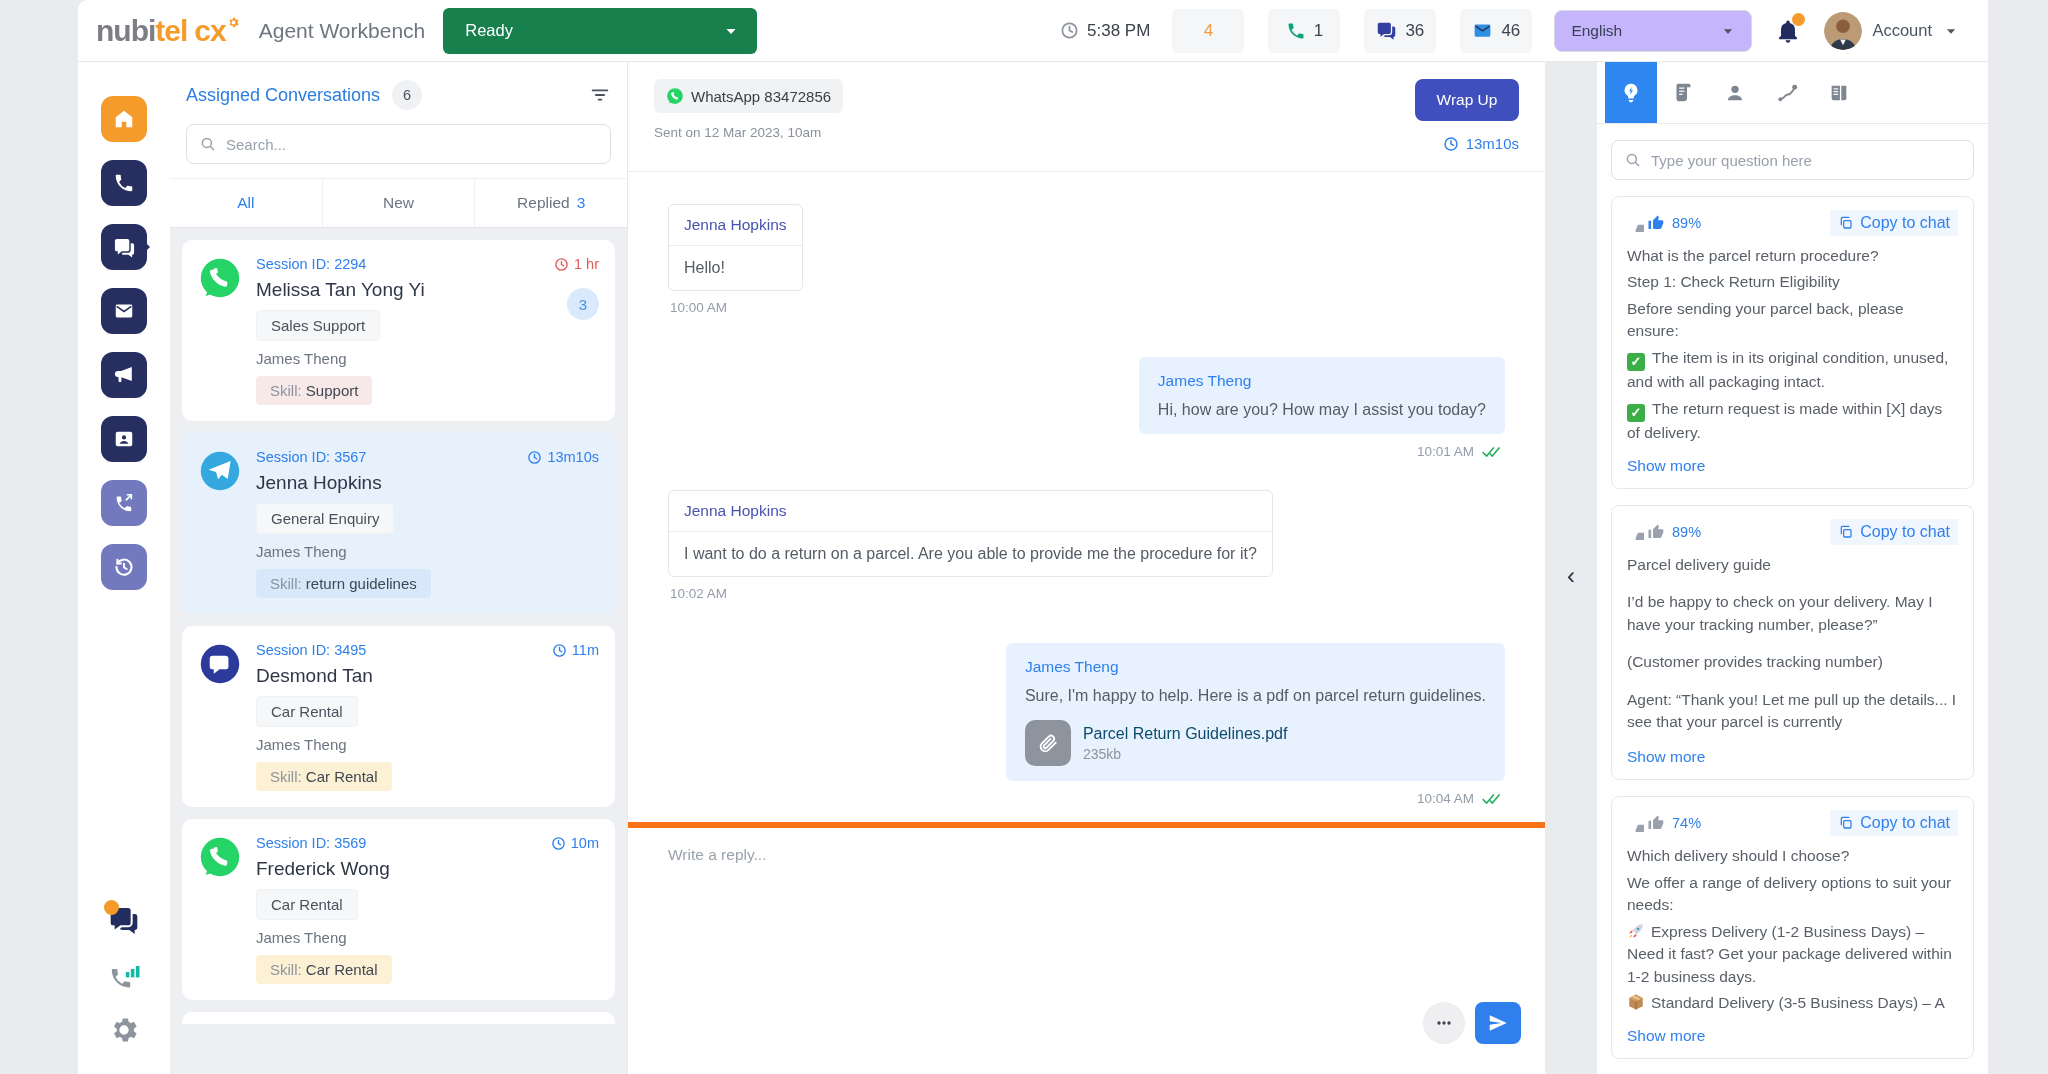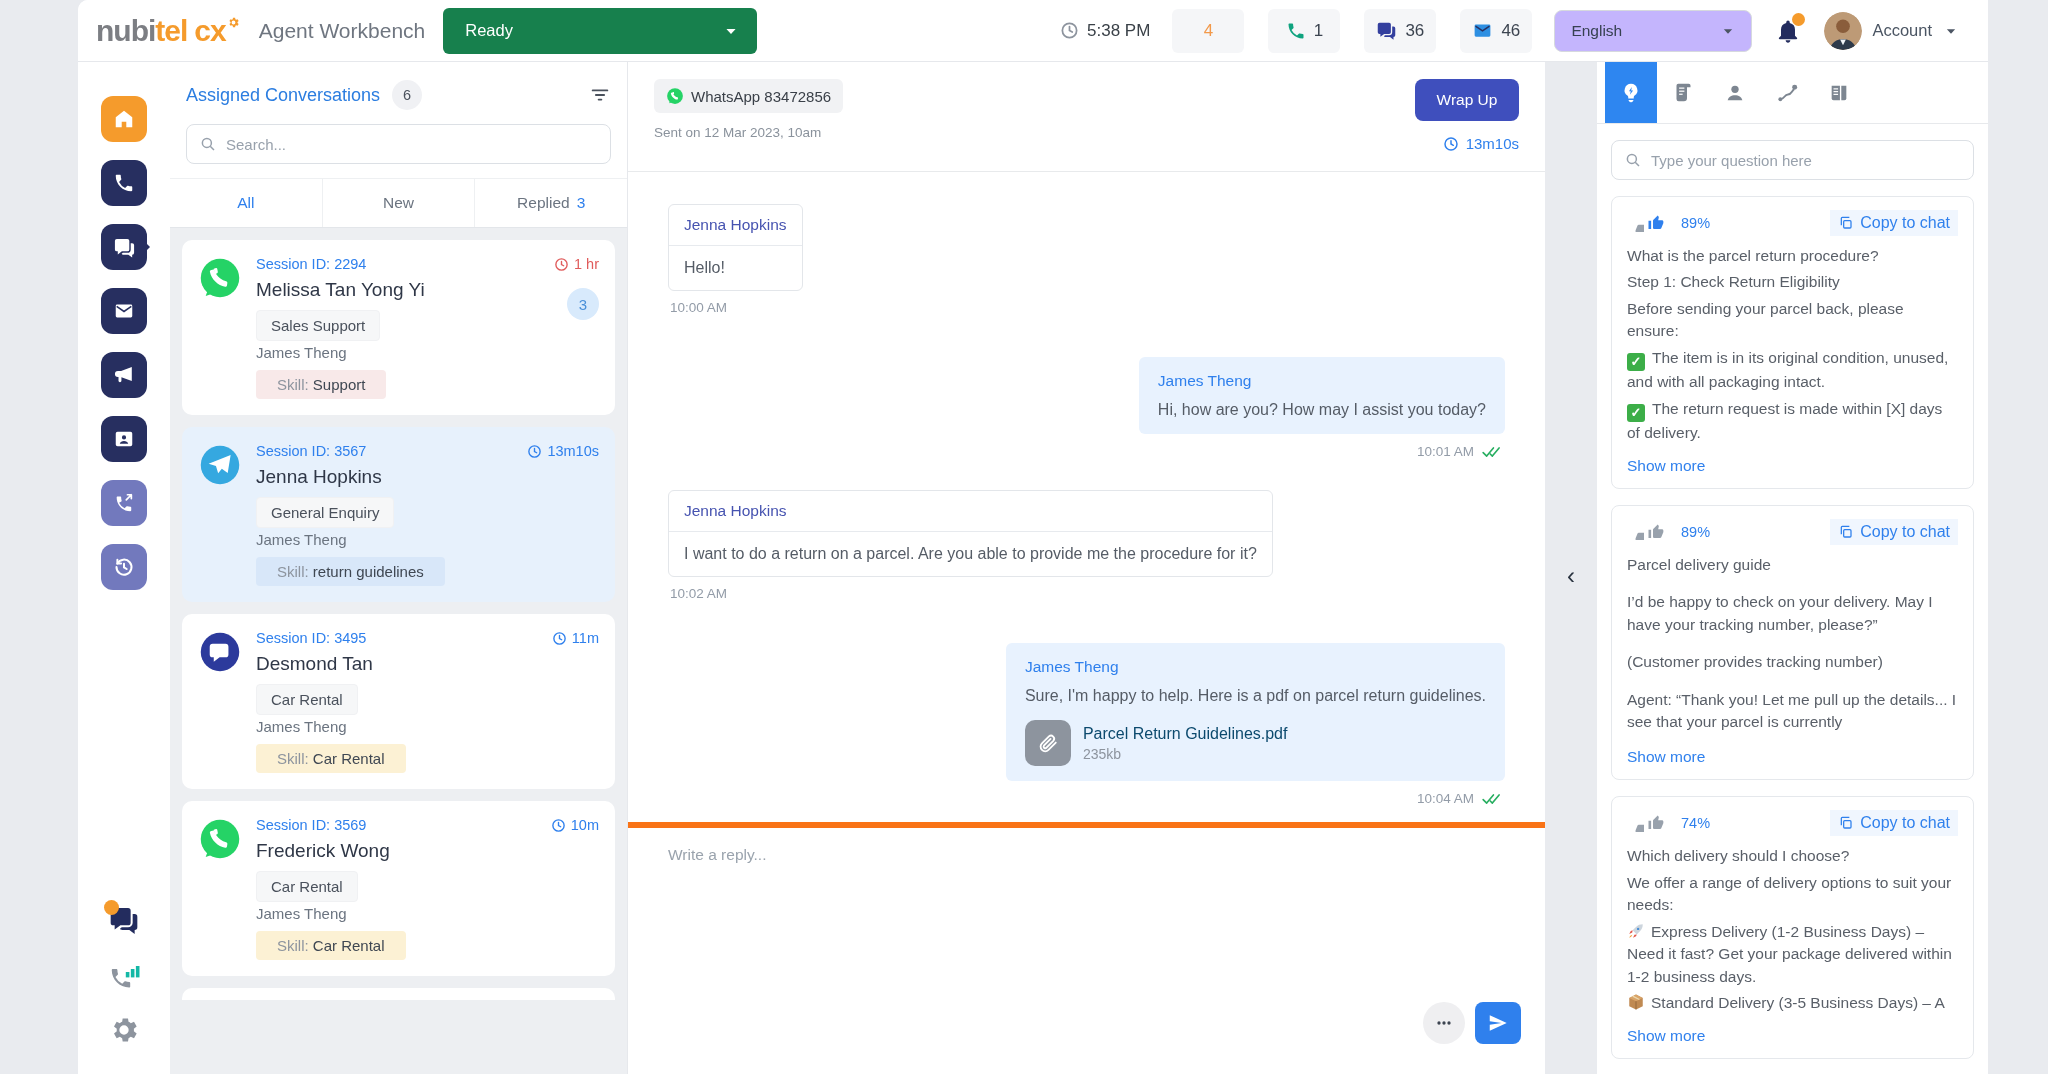--- a/index.html
+++ b/index.html
@@ -79,23 +79,23 @@
     margin-bottom: 12px; cursor: pointer; }
   .ccard.selected { background: #e7f1fc; }
   .chicon { flex: none; }
   .cbody { flex: 1; min-width: 0; }
   .crow1 { display: flex; align-items: center; }
   .sess { color: #2f80ed; font-size: 14.5px; }
   .ctime { margin-left: auto; display: flex; align-items: center; gap: 5px; color: #2f80ed; font-size: 14.5px; }
   .ctime.red { color: #e05c5c; }
   .cname { font-size: 19px; color: #2f3747; margin: 7px 0 9px; }
   .chip { display: inline-block; background: #f6f7f8; border: 1px solid #f0f1f3; border-radius: 4px;
-    padding: 6px 14px; font-size: 15px; color: #4a515c; margin-bottom: 3px; }
+    padding: 6px 14px; font-size: 15px; color: #4a515c; margin-bottom: 9px; }
   .cagent { color: #6b7480; font-size: 15px; margin-bottom: 9px; }
-  .skill { display: inline-block; border-radius: 4px; padding: 6px 21px; font-size: 15px; color: #3f4752; }
+  .skill { display: inline-block; border-radius: 4px; padding: 6px 14px; font-size: 15px; color: #3f4752; }
   .skill .sk-label { color: #8d949e; }
   .skill-pink { background: #f8e9e9; }
   .skill-blue { background: #d8e7f9; }
   .skill-yellow { background: #fcf1d4; }
   .cright { display: flex; flex-direction: column; align-items: flex-end; }
   .unread { width: 32px; height: 32px; border-radius: 50%; background: #d8eafc; color: #4a90d9;
     font-size: 15px; display: flex; align-items: center; justify-content: center; margin-top: 16px; }
   .ccard-stub { background: #fff; border-radius: 10px 10px 0 0; height: 12px; }
 
   
@@ -145,21 +145,21 @@
   .atab { width: 52px; display: flex; align-items: center; justify-content: center; background: #fff;
     border: none; color: #7d8691; cursor: pointer; }
   .atab.active { background: #2e86f0; color: #fff; }
   .assist .searchbox { margin: 16px 14px 16px; }
   .acards { flex: 1; overflow: hidden; }
   .acard { border: 1px solid #e5e8ec; border-radius: 8px; margin: 0 14px 16px; padding: 13px 15px; }
   .acard-top { display: flex; align-items: center; margin-bottom: 9px; }
   .thumbs { display: flex; align-items: center; gap: 3px; color: #98a1ac; }
   .thumb-btn { background: none; border: none; color: #98a1ac; cursor: pointer; padding: 0; }
   .thumb-btn.liked { color: #2f80ed; }
-  .score { color: #2f80ed; font-size: 14.5px; margin-left: 16px; }
+  .score { color: #2f80ed; font-size: 14.5px; margin-left: 7px; }
   .copy-btn { margin-left: auto; display: flex; align-items: center; gap: 6px; color: #2f80ed;
     background: #f0f6fe; border: none; border-radius: 0; padding: 4px 8px; font-size: 16px; cursor: pointer; }
   .acard p { color: #595f68; font-size: 15.5px; line-height: 1.45; margin-bottom: 4px; }
   .acard.spaced p { margin-bottom: 15px; }
   .ckbox { display: inline-flex; width: 18px; height: 18px; border-radius: 3px; background: #3cae48;
     color: #fff; font-size: 13px; font-weight: bold; align-items: center; justify-content: center;
     margin-right: 7px; vertical-align: -3px; }
   .iline-ic { display: inline-block; vertical-align: -3px; margin-right: 6px; }
   .show-more { color: #2f80ed; font-size: 15.5px; background: none; border: none; cursor: pointer;
     padding: 0; margin-top: 8px; display: inline-block; }

